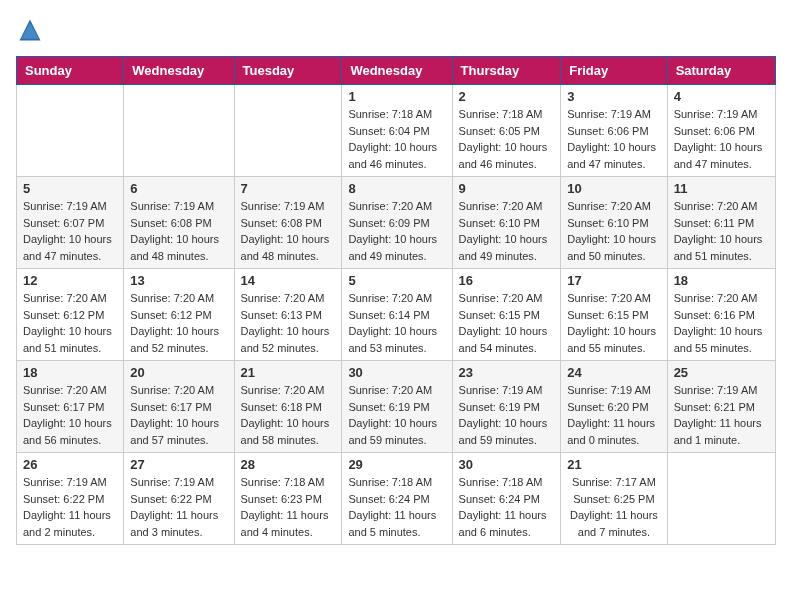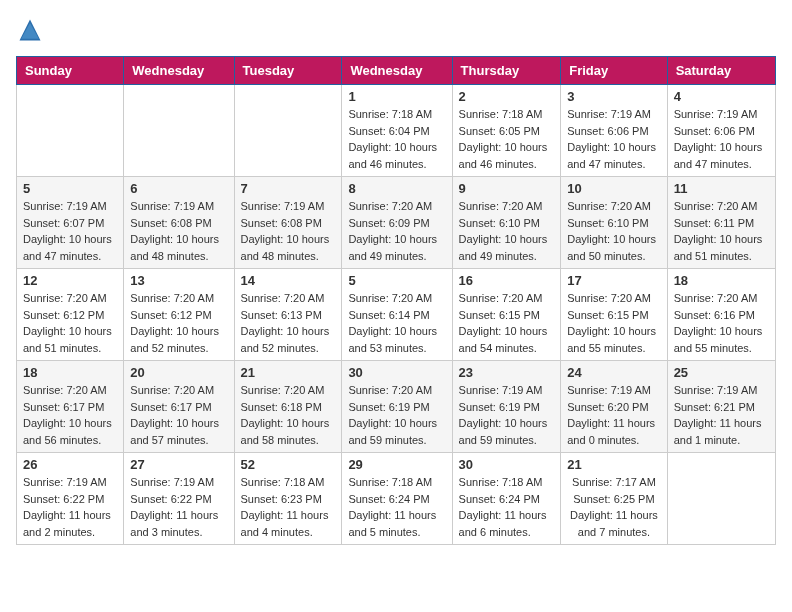--- a/index.html
+++ b/index.html
@@ -312,21 +312,21 @@
 and 2 minutes.</div>
         </td>
         <td>
           <div class="day-number">27</div>
           <div class="day-info" style="white-space: pre-line;">Sunrise: 7:19 AM
 Sunset: 6:22 PM
 Daylight: 11 hours
 and 3 minutes.</div>
         </td>
         <td>
-          <div class="day-number">52</div>
+          <div class="day-number">28</div>
           <div class="day-info" style="white-space: pre-line;">Sunrise: 7:18 AM
 Sunset: 6:23 PM
 Daylight: 11 hours
 and 4 minutes.</div>
         </td>
         <td>
           <div class="day-number">29</div>
           <div class="day-info" style="white-space: pre-line;">Sunrise: 7:18 AM
 Sunset: 6:24 PM
 Daylight: 11 hours

